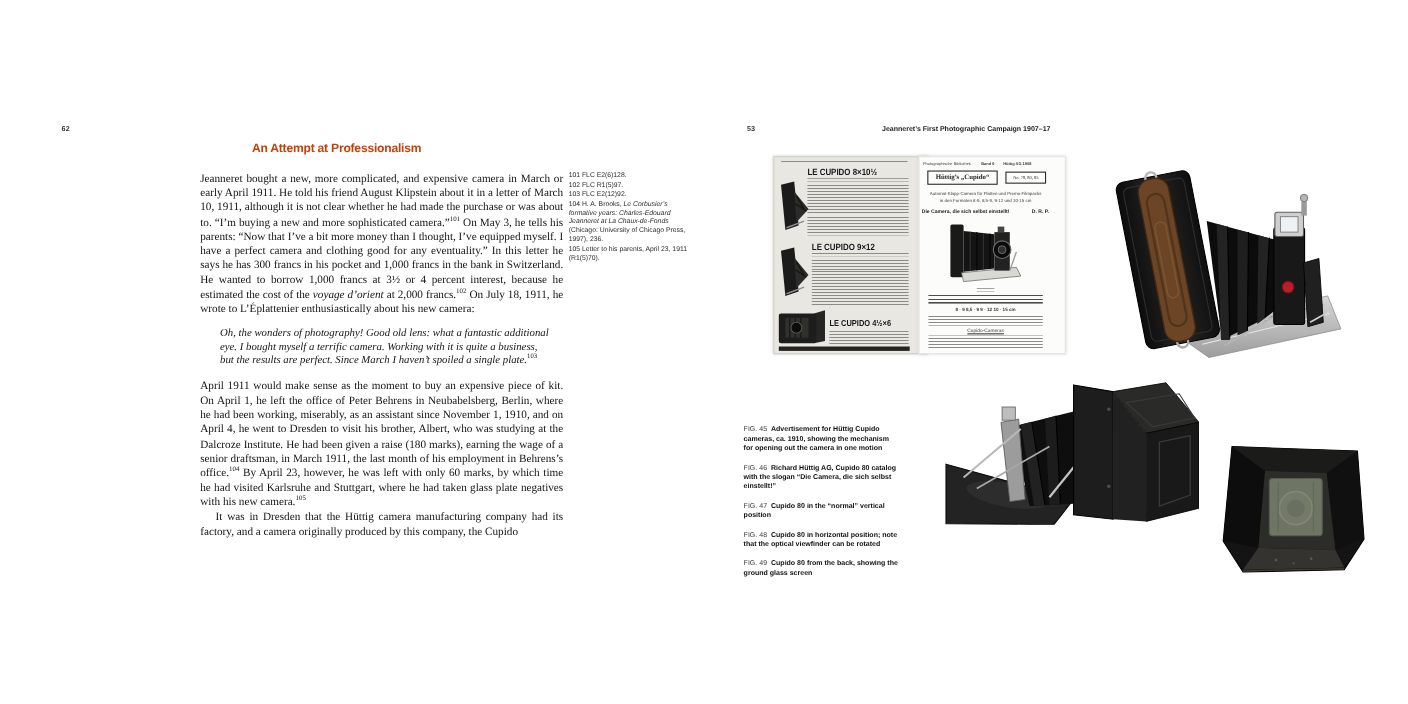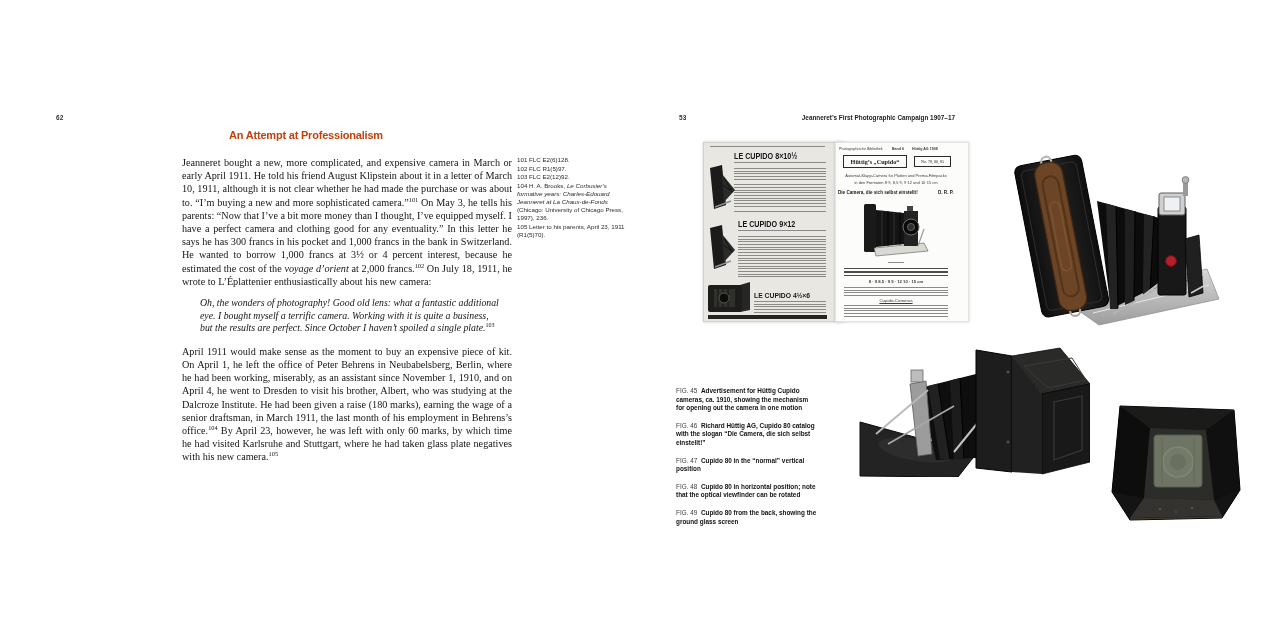--- a/index.html
+++ b/index.html
@@ -48,22 +48,23 @@
 <body>
 
 <div id="spread">
 
   <div class="abs pagenum sans" style="left:56px;top:114px;">62</div>
 
   <div class="abs sans" id="heading">An Attempt at Professionalism</div>
 
   <div class="abs" id="bodycol">
     <p><span>Jeanneret bought a new, more complicated, and expensive camera in March or early April 1911. He told his friend August Klipstein about it in a letter of March 10, 1911, although it is not clear whether he had made the purchase or was about to. “I’m buying a new and more sophisticated camera.”</span><sup>101</sup><span> On May 3, he tells his parents: “Now that I’ve a bit more money than I thought, I’ve equipped myself. I have a perfect camera and clothing good for any eventuality.” In this letter he says he has 300 francs in his pocket and 1,000 francs in the bank in Switzerland. He wanted to borrow 1,000 francs at 3½ or 4 percent interest, because he estimated the cost of the </span><span style="font-style: italic;">voyage d’orient</span><span> at 2,000 francs.</span><sup>102</sup><span> On July 18, 1911, he wrote to L’Éplattenier enthusiastically about his new camera:</span></p>
-    <p class="quote"><span style="font-style: italic;">Oh, the wonders of photography! Good old lens: what a fantastic additional eye. I bought myself a terrific camera. Working with it is quite a business, but the results are perfect. Since October I haven’t spoiled a single plate.</span><sup>103</sup></p>
+    <p class="quote"><span style="font-style: italic;">Oh, the wonders of photography! Good old lens: what a fantastic additional eye. I bought myself a terrific camera. Working with it is quite a business, but the results are perfect. Since March I haven’t spoiled a single plate.</span><sup>103</sup></p>
     <p><span>April 1911 would make sense as the moment to buy an expensive piece of kit. On April 1, he left the office of Peter Behrens in Neubabelsberg, Berlin, where he had been working, miserably, as an assistant since November 1, 1910, and on April 4, he went to Dresden to visit his brother, Albert, who was studying at the Dalcroze Institute. He had been given a raise (180 marks), earning the wage of a senior draftsman, in March 1911, the last month of his employment in Behrens’s office.</span><sup>104</sup><span> By April 23, however, he was left with only 60 marks, by which time he had visited Karlsruhe and Stuttgart, where he had taken glass plate negatives with his new camera.</span><sup>105</sup></p>
+    <p class="indent"><span>It was in Dresden that the Hüttig camera manufacturing company had its factory, and a camera originally produced by this company, the Cupido</span></p>
   </div>
 
   <div class="abs sans" id="footnotes">
     <div class="fn"><span>101  FLC E2(6)128.</span></div>
     <div class="fn"><span>102  FLC R1(5)97.</span></div>
     <div class="fn"><span>103  FLC E2(12)92.</span></div>
     <div class="fn"><span>104  H. A. Brooks, </span><span style="font-style: italic;">Le Corbusier’s formative years: Charles-Edouard Jeanneret at La Chaux-de-Fonds</span><span> (Chicago: University of Chicago Press, 1997), 236.</span></div>
     <div class="fn"><span>105  Letter to his parents, April 23, 1911 (R1(5)70).</span></div>
   </div>
 

